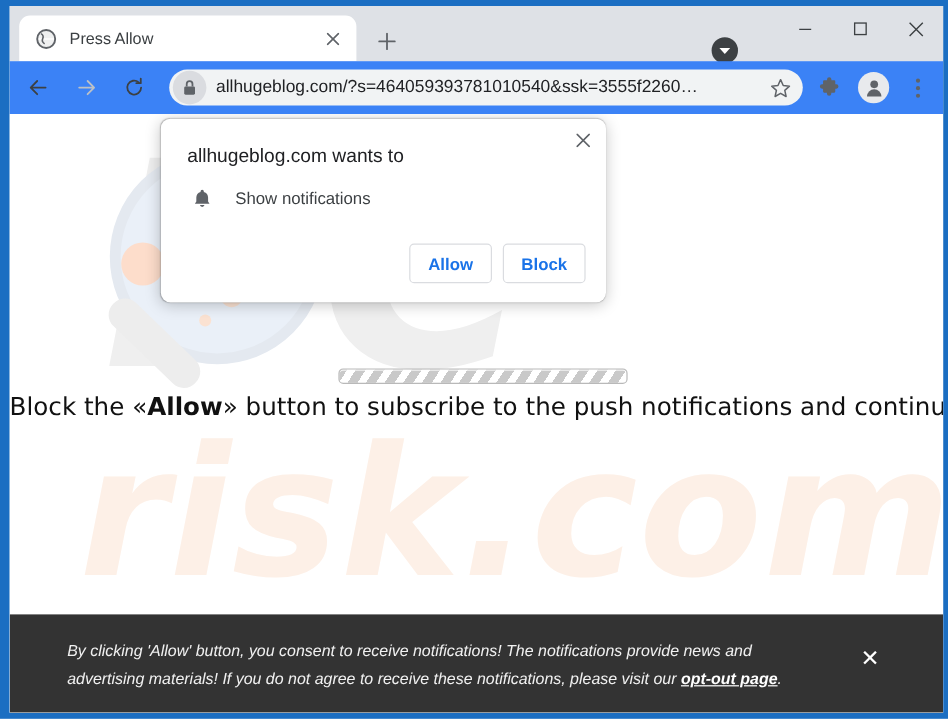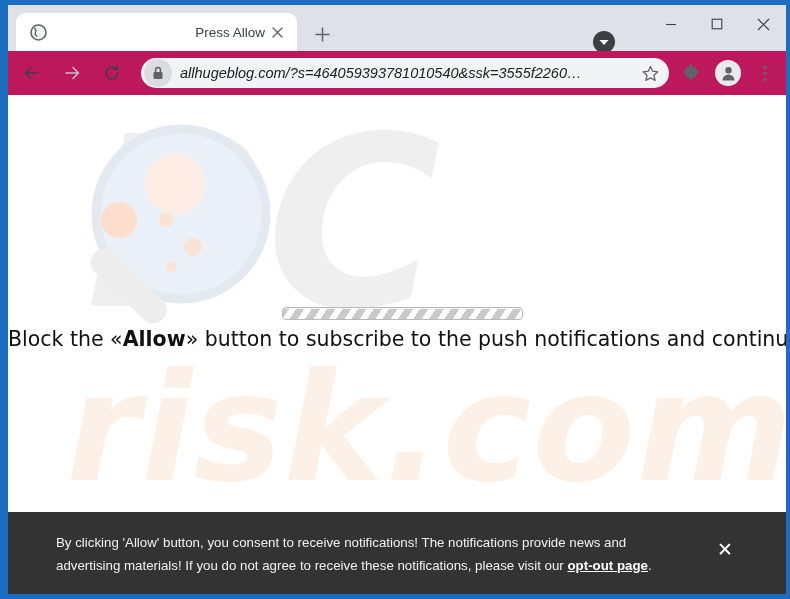--- a/index.html
+++ b/index.html
@@ -60,21 +60,20 @@
     height: 17px;
     flex: 0 0 auto;
   }
   #tab-title {
     margin-left: 11px;
     font-size: 13.5px;
     color: #3c4043;
     white-space: nowrap;
     overflow: hidden;
     flex: 1 1 auto;
-    text-align: right;
   }
   #tab-close {
     width: 24px;
     height: 24px;
     margin-right: 8px;
     flex: 0 0 auto;
     display: flex;
     align-items: center;
     justify-content: center;
     border-radius: 50%;
@@ -125,24 +124,23 @@
     justify-content: center;
   }
 
   
   #toolbar {
     position: absolute;
     left: 0;
     top: 46px;
     width: 778px;
     height: 44px;
-    background: #be185d;
-    display: flex;
-    align-items: center;
-    font-style: italic;
+    background: #3b82f6;
+    display: flex;
+    align-items: center;
   }
   .nav-btn {
     width: 32px;
     height: 32px;
     margin-left: 8px;
     display: flex;
     align-items: center;
     justify-content: center;
     flex: 0 0 auto;
   }
@@ -369,20 +367,21 @@
     background: #333333;
   }
   #consent-text {
     position: absolute;
     left: 48px;
     top: 19px;
     width: 620px;
     font-size: 13.3px;
     line-height: 23px;
     color: #f1f1f1;
+    font-style: italic;
   }
   #consent-link {
     color: #ffffff;
     font-weight: 700;
     text-decoration: underline;
   }
   #banner-close {
     position: absolute;
     left: 704px;
     top: 24px;
@@ -525,20 +524,44 @@
         <circle cx="118" cy="92" r="85" fill="#eaf0f8"></circle>
         <circle cx="118" cy="92" r="85" fill="none" stroke="#e4e9f0" stroke-width="9"></circle>
         <rect x="18" y="150" width="95" height="27" rx="13" fill="#ededed" transform="rotate(44 65 164)"></rect>
         <circle cx="112" cy="62" r="30" fill="#fdece3"></circle>
         <circle cx="56" cy="98" r="18" fill="#fdddcb"></circle>
         <circle cx="103" cy="98" r="7" fill="#fbe2d2"></circle>
         <circle cx="130" cy="125" r="9" fill="#fbe2d2"></circle>
         <circle cx="108" cy="145" r="5" fill="#fbe2d2"></circle>
       </svg>
 
+      <div id="permission-dialog">
+        <span id="dialog-close">
+          <svg width="12" height="12" viewBox="0 0 12 12">
+            <path d="M1 1 L11 11 M11 1 L1 11" stroke="#5f6368" stroke-width="1.3" stroke-linecap="round"></path>
+          </svg>
+        </span>
+
+        <div id="dialog-heading">allhugeblog.com wants to</div>
+
+        <div id="dialog-permission-row">
+          <span id="bell-icon">
+            <svg width="15" height="17" viewBox="0 0 15 17">
+              <path d="M7.5 1.1 a1.35 1.35 0 0 1 1.35 1.35 v0.5 a4.9 4.9 0 0 1 3.55 4.7 v3.2 l1.2 1.9 h-12.2 l1.2 -1.9 v-3.2 a4.9 4.9 0 0 1 3.55 -4.7 v-0.5 a1.35 1.35 0 0 1 1.35 -1.35 z" fill="#5f6368"></path>
+              <path d="M5.6 13.9 a1.95 1.95 0 0 0 3.8 0 z" fill="#5f6368"></path>
+            </svg>
+          </span>
+          <span id="dialog-permission-label">Show notifications</span>
+        </div>
+
+        <div id="dialog-actions">
+          <button class="dialog-btn">Allow</button>
+          <button class="dialog-btn">Block</button>
+        </div>
+      </div>
 
       <div id="progress-bar"></div>
 
       <div id="main-message"><span>Block the «</span><b>Allow</b><span>» button to subscribe to the push notifications and continue watching</span></div>
 
       <div id="consent-banner">
         <div id="consent-text"><span>By clicking 'Allow' button, you consent to receive notifications! The notifications provide news and advertising materials! If you do not agree to receive these notifications, please visit our </span><a id="consent-link" href="#">opt-out page</a><span>.</span></div>
         <span id="banner-close">✕</span>
       </div>
 

